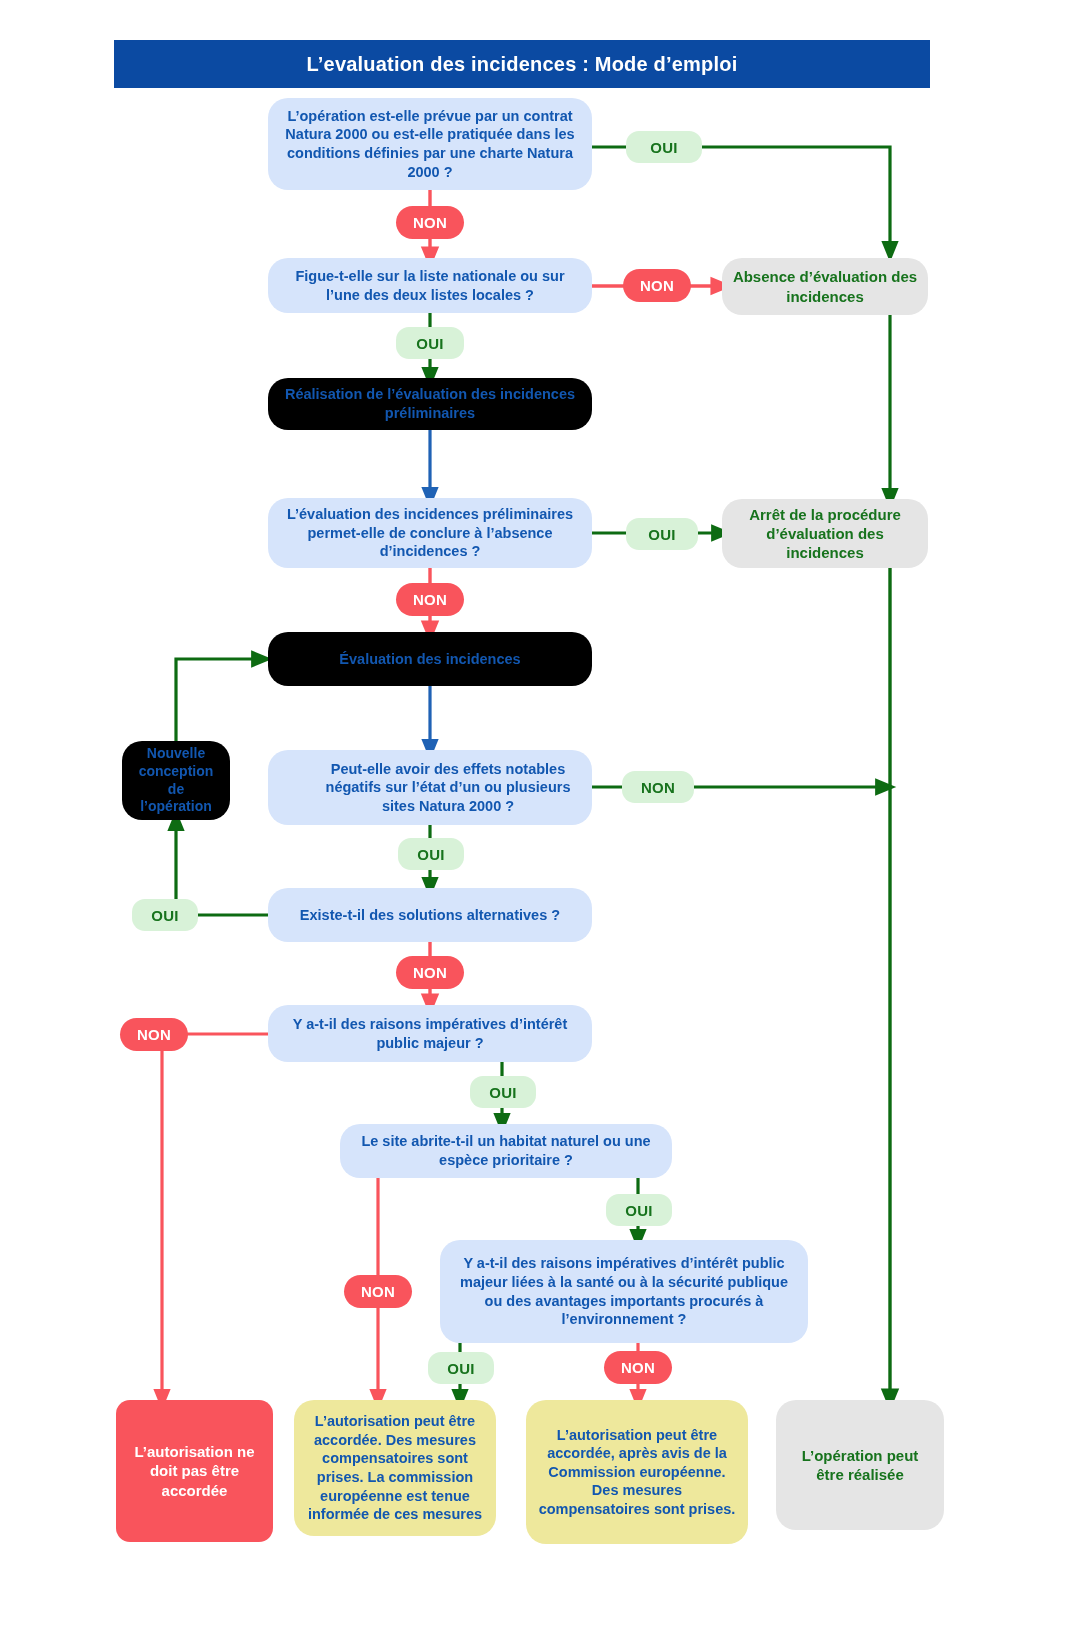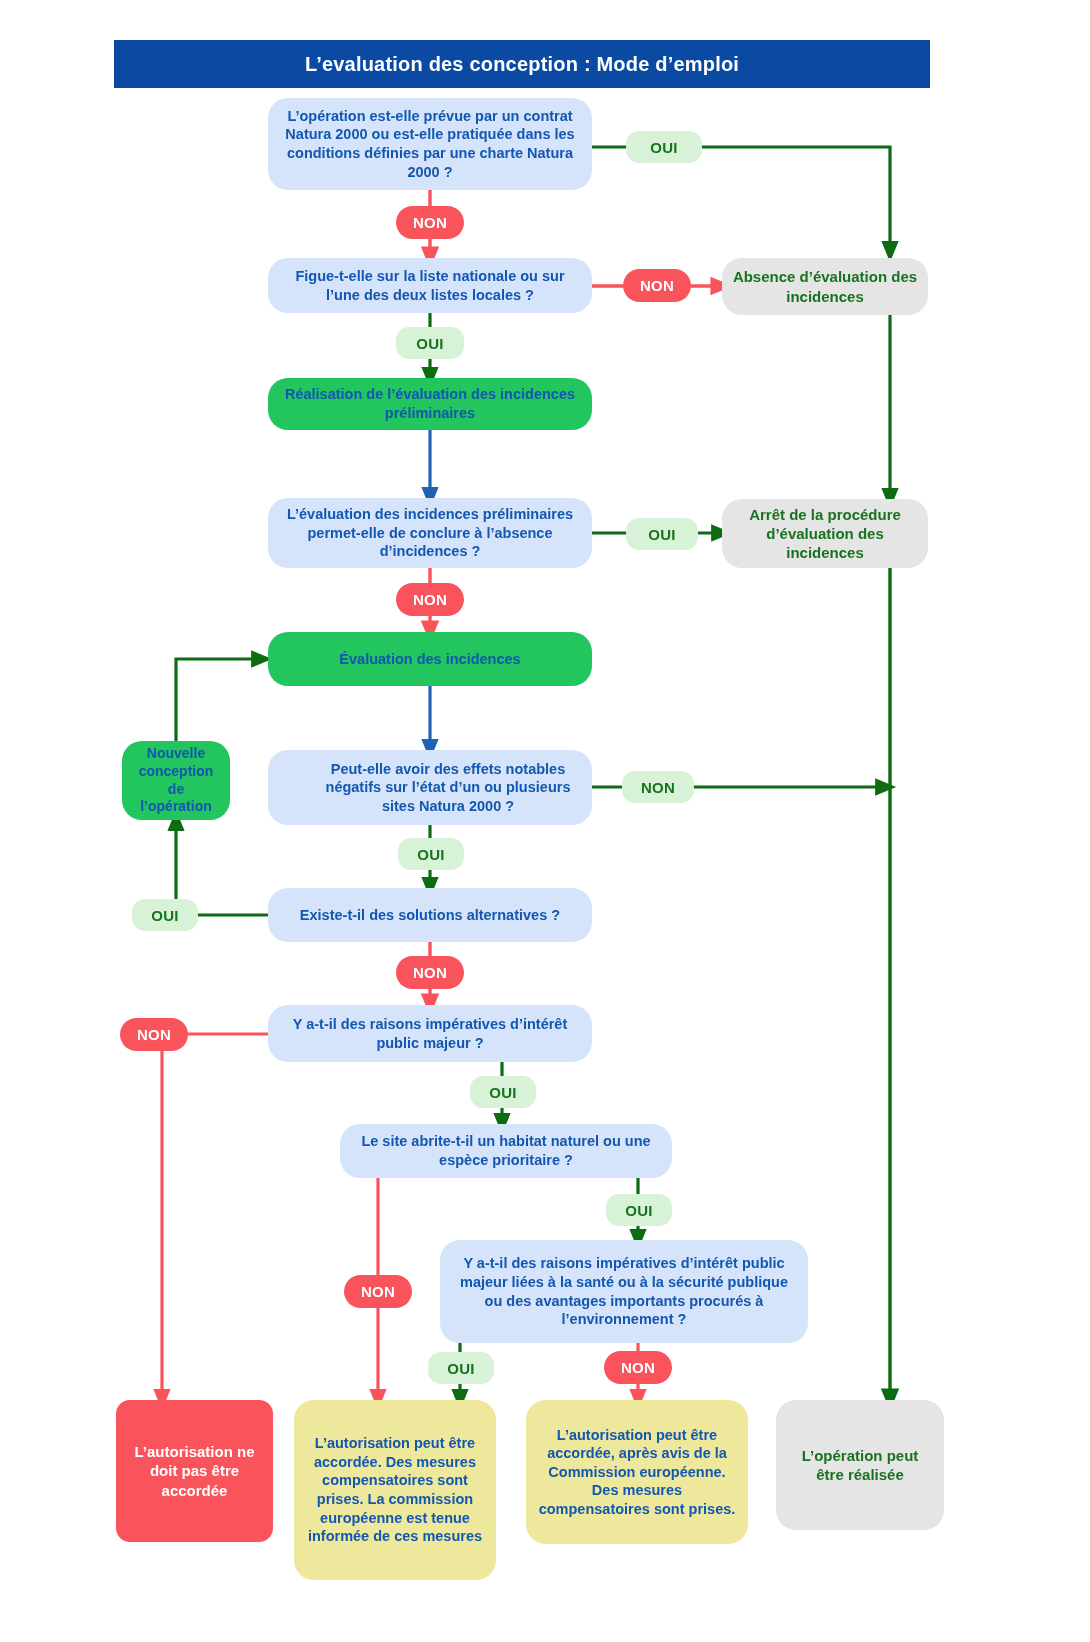--- a/index.html
+++ b/index.html
@@ -37,21 +37,21 @@
     line-height: 1.28;
     padding: 6px 10px;
     white-space: pre-line;
   }
   .n-question {
     background: #d6e4fb;
     color: #1257b0;
     font-size: 14.5px;
   }
   .n-process {
-    background: #22c55e;
+    background: #000000;
     color: #1257b0;
     font-size: 14.5px;
   }
   .n-green {
     background: #e5e5e5;
     color: #17731d;
     font-size: 15px;
   }
   .n-red {
     background: #f9545c;
@@ -172,21 +172,21 @@
      OUI --&gt; q_sante --&gt;
     <path d="M 638,1178 L 638,1240" fill="none" stroke="#0d6b12" stroke-width="3.2" marker-end="url(#ag)"></path>
 
      OUI --&gt; r_compensatoires --&gt;
     <path d="M 460,1343 L 460,1400" fill="none" stroke="#0d6b12" stroke-width="3.2" marker-end="url(#ag)"></path>
 
      NON --&gt; r_avis --&gt;
     <path d="M 638,1343 L 638,1400" fill="none" stroke="#f9545c" stroke-width="3.2" marker-end="url(#ar)"></path>
   </svg>
 
-  <div class="title-bar" style="left:114px; top:40px; width:816px; height:48px;">L’evaluation des conception : Mode d’emploi</div>
+  <div class="title-bar" style="left:114px; top:40px; width:816px; height:48px;">L’evaluation des incidences : Mode d’emploi</div>
 
   <div class="node n-question" style="left:268px; top:98px; width:324px; height:92px;">L’opération est-elle prévue par un contrat Natura 2000 ou est-elle pratiquée dans les conditions définies par une charte Natura 2000 ?</div>
 
   <div class="node n-question" style="left:268px; top:258px; width:324px; height:55px;">Figue-t-elle sur la liste nationale ou sur l’une des deux listes locales ?</div>
 
   <div class="node n-process" style="left:268px; top:378px; width:324px; height:52px;">Réalisation de l’évaluation des incidences préliminaires</div>
 
   <div class="node n-question" style="left:268px; top:498px; width:324px; height:70px;">L’évaluation des incidences préliminaires permet-elle de conclure à l’absence d’incidences ?</div>
 
   <div class="node n-process" style="left:268px; top:632px; width:324px; height:54px;">Évaluation des incidences</div>
@@ -202,21 +202,21 @@
   <div class="node n-question" style="left:440px; top:1240px; width:368px; height:103px;">Y a-t-il des raisons impératives d’intérêt public majeur liées à la santé ou à la sécurité publique ou des avantages importants procurés à l’environnement ?</div>
 
   <div class="node n-process" style="left:122px; top:741px; width:108px; height:79px; font-size:14px;">Nouvelle conception de l’opération</div>
 
   <div class="node n-green" style="left:722px; top:258px; width:206px; height:57px;">Absence d’évaluation des incidences</div>
 
   <div class="node n-green" style="left:722px; top:499px; width:206px; height:69px;">Arrêt de la procédure d’évaluation des incidences</div>
 
   <div class="node n-red" style="left:116px; top:1400px; width:157px; height:142px;">L’autorisation ne doit pas être accordée</div>
 
-  <div class="node n-yellow" style="left:294px; top:1400px; width:202px; height:180px;">L’autorisation peut être accordée. Des mesures compensatoires sont prises. La commission européenne est tenue informée de ces mesures</div>
+  <div class="node n-yellow" style="left:294px; top:1400px; width:202px; height:136px;">L’autorisation peut être accordée. Des mesures compensatoires sont prises. La commission européenne est tenue informée de ces mesures</div>
 
   <div class="node n-yellow" style="left:526px; top:1400px; width:222px; height:144px;">L’autorisation peut être accordée, après avis de la Commission européenne. Des mesures compensatoires sont prises.</div>
 
   <div class="node n-green" style="left:776px; top:1400px; width:168px; height:130px;">L’opération peut être réalisée</div>
 
   <div class="pill pill-oui" style="left:626px; top:131px; width:76px; height:32px;">OUI</div>
 
   <div class="pill pill-non" style="left:396px; top:206px; width:68px; height:33px;">NON</div>
 
   <div class="pill pill-non" style="left:623px; top:269px; width:68px; height:33px;">NON</div>

